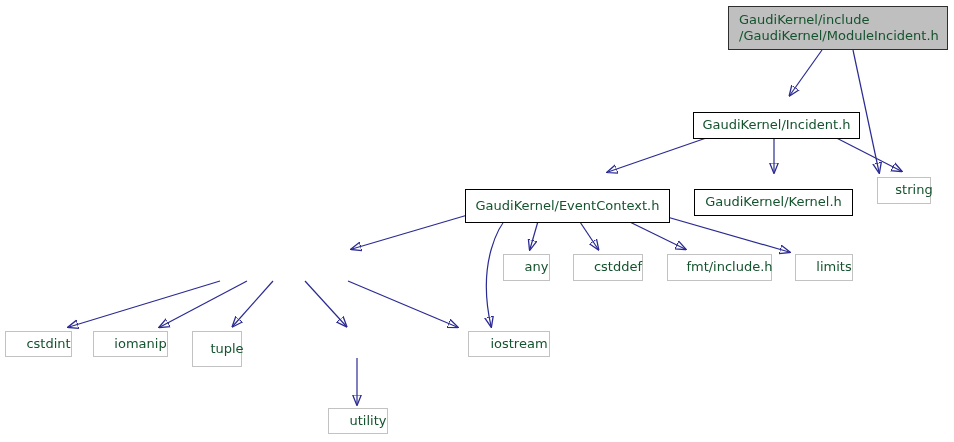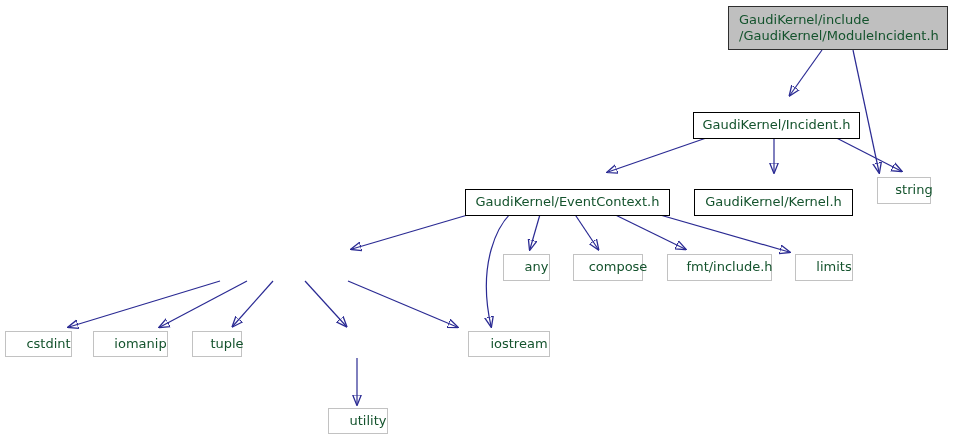--- a/index.html
+++ b/index.html
@@ -64,39 +64,39 @@
     <path d="M357,358 L357,404" marker-end="url(#arrow)"></path>
   </svg>
 
   <div class="node root" style="left:728px;top:6px;width:220px;height:44px">
     <div>GaudiKernel/include</div>
     <div>/GaudiKernel/ModuleIncident.h</div>
   </div>
 
   <div class="node documented" style="left:693px;top:100px;width:167px;height:27px">GaudiKernel/Incident.h</div>
 
-  <div class="node documented" style="left:465px;top:177px;width:205px;height:27px">GaudiKernel/EventContext.h</div>
+  <div class="node documented" style="left:465px;top:177px;width:205px;height:34px">GaudiKernel/EventContext.h</div>
 
   <div class="node documented" style="left:694px;top:177px;width:159px;height:27px">GaudiKernel/Kernel.h</div>
 
   <div class="node external" style="left:877px;top:177px;width:54px;height:27px">string</div>
 
 
   <div class="node external" style="left:503px;top:254px;width:47px;height:27px">any</div>
 
-  <div class="node external" style="left:573px;top:254px;width:70px;height:27px">compose</div>
+  <div class="node external" style="left:573px;top:254px;width:70px;height:27px">cstddef</div>
 
   <div class="node external" style="left:667px;top:254px;width:105px;height:27px">fmt/include.h</div>
 
   <div class="node external" style="left:795px;top:254px;width:58px;height:27px">limits</div>
 
   <div class="node external" style="left:5px;top:331px;width:67px;height:26px">cstdint</div>
 
   <div class="node external" style="left:93px;top:331px;width:75px;height:26px">iomanip</div>
 
-  <div class="node external" style="left:192px;top:331px;width:50px;height:26px">tuple</div>
+  <div class="node external" style="left:192px;top:331px;width:50px;height:36px">tuple</div>
 
 
   <div class="node external" style="left:468px;top:331px;width:82px;height:26px">iostream</div>
 
   <div class="node external" style="left:328px;top:408px;width:60px;height:26px">utility</div>
 
 </div>
 
 </body></html>

